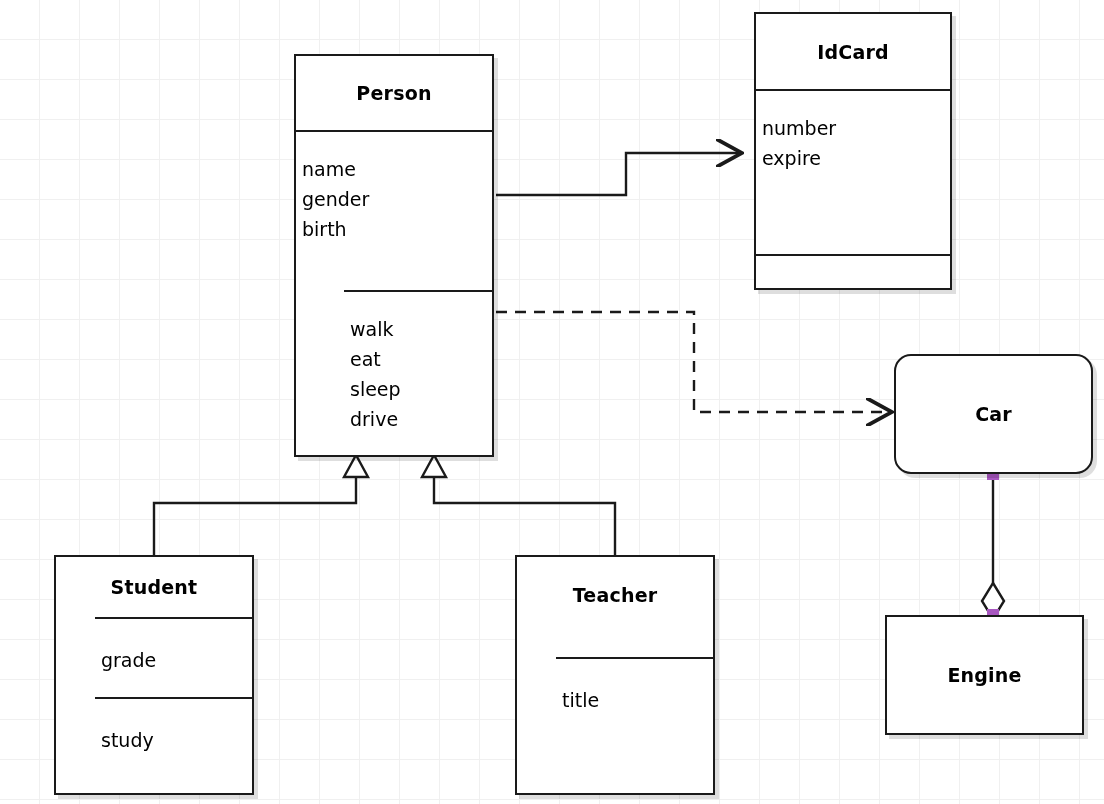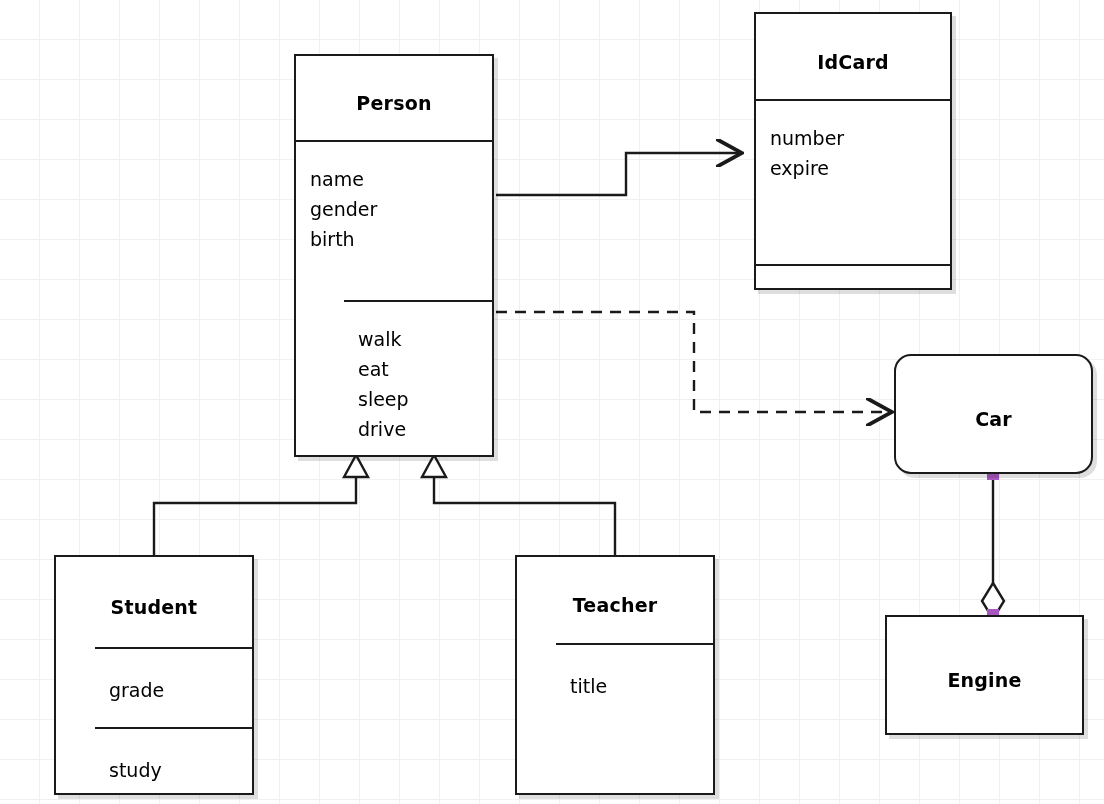--- a/index.html
+++ b/index.html
@@ -45,24 +45,23 @@
     border-top: 2px solid #1a1a1a;
   }
   .cls-title {
     display: flex;
     align-items: center;
     justify-content: center;
     font-weight: bold;
     font-size: 19px;
     color: #000000;
     letter-spacing: 0.2px;
-    margin-top: 10px;
   }
   .cls-members {
-    padding: 22px 0 0 14px;
+    padding: 22px 0 0 6px;
     font-size: 19px;
     line-height: 30px;
     color: #000000;
   }
   .cls-members.single {
     padding-top: 26px;
     margin-left: 39px;
   }
   .member {
     white-space: nowrap;
@@ -147,32 +146,32 @@
     </div>
   </div>
 
   <div class="uml-class" style="left:885px; top:615px; width:199px; height:120px;">
     <div class="compartment simple-body cls-title">
       <span>Engine</span>
     </div>
   </div>
 
   <div class="uml-class" style="left:54px; top:555px; width:200px; height:240px;">
-    <div class="compartment cls-title" style="height:80px;align-items:center;">
+    <div class="compartment cls-title" style="height:60px;align-items:center;">
       <span>Student</span>
     </div>
     <div class="compartment cls-members single" style="height:80px;">
       <div class="member">grade</div>
     </div>
     <div class="compartment cls-members single" style="flex:1;">
       <div class="member">study</div>
     </div>
   </div>
 
-  <div class="uml-class" style="left:515px; top:555px; width:200px; height:240px;">
+  <div class="uml-class" style="left:515px; top:555px; width:200px; height:240px;gap:24px;">
     <div class="compartment cls-title" style="height:76px;">
       <span>Teacher</span>
     </div>
     <div class="compartment cls-members single" style="height:89px;">
       <div class="member">title</div>
     </div>
   </div>
 
 </div>
 

